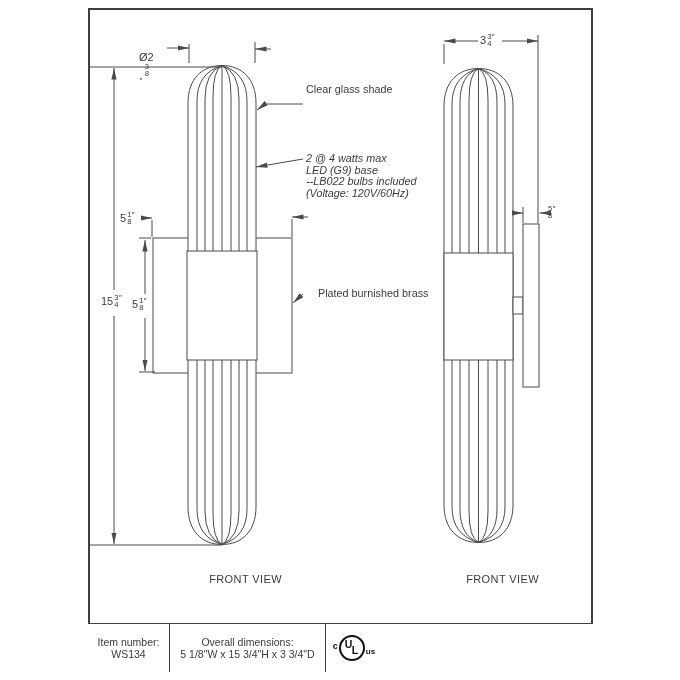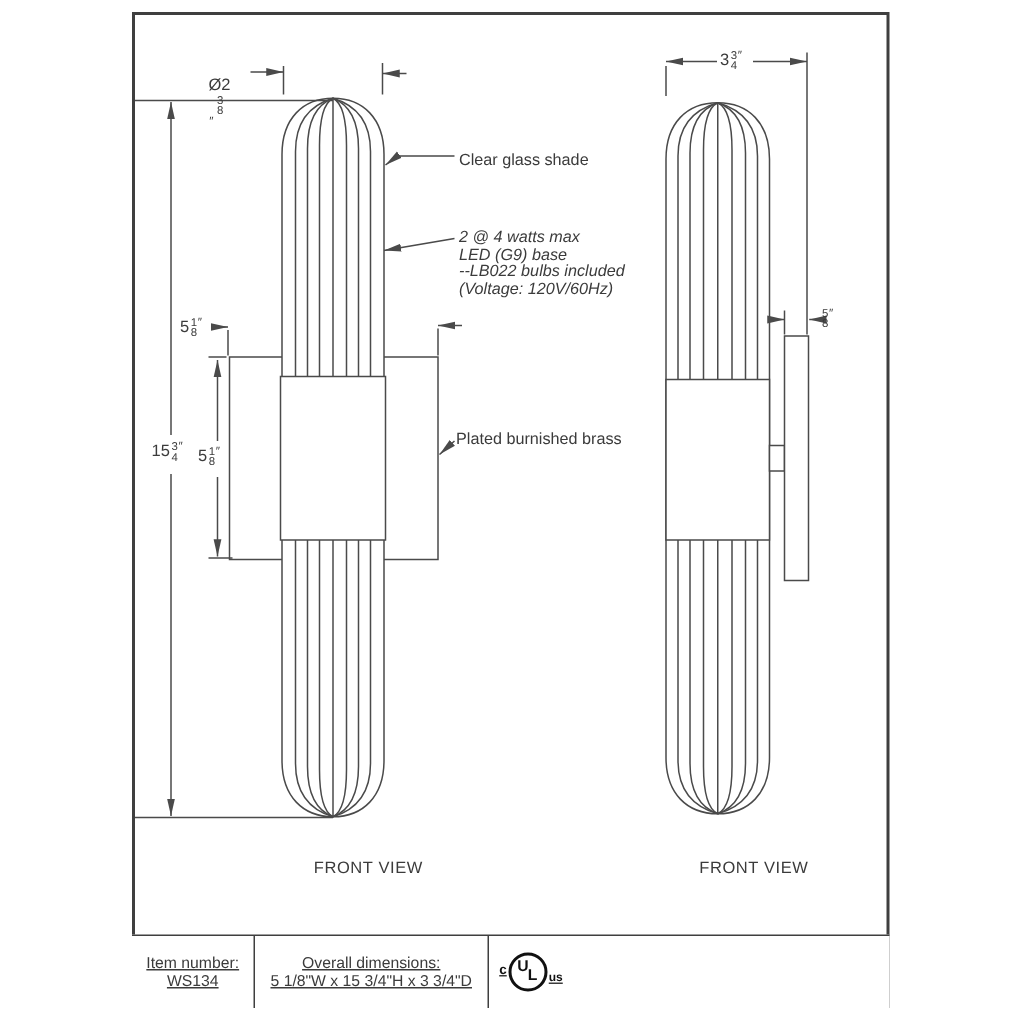--- a/index.html
+++ b/index.html
@@ -15,21 +15,21 @@
 
   .dim{position:absolute;display:inline-flex;align-items:center;white-space:nowrap;color:#3b3b3b;}
   .dim .whole{font-size:11px;line-height:11px;}
   .dim .frac{display:inline-flex;flex-direction:column;align-items:center;
              font-size:7.6px;line-height:7.2px;margin-left:1px;}
   .dim .unit{font-size:8px;line-height:8px;align-self:flex-start;margin-left:0.5px;}
 
   #footer{position:absolute;left:88px;top:623px;width:505px;height:49px;
           border-top:1.5px solid #3f3f3f;box-sizing:border-box;display:flex;z-index:3;background:#fff;}
   .cell{box-sizing:border-box;border-right:1.4px solid #3f3f3f;display:flex;flex-direction:column;
-        align-items:center;justify-content:center;font-size:10.5px;line-height:12.5px;color:#3b3b3b;text-decoration:underline;}
+        align-items:center;justify-content:center;font-size:10.5px;line-height:12.5px;color:#3b3b3b;}
   .cell:last-child{border-right:none;}
   .c1{width:82px;} .c2{width:95px;} .c3{width:156px;} .c4{width:56px;display:flex;flex-direction:row;} .c5{width:114px;}
 
   .ul-wrap{display:flex;flex-direction:row;align-items:center;justify-content:center;color:#111;}
   .ul-c{font-size:9px;font-weight:bold;margin-right:1px;margin-top:-4px;}
   .ul-circle{width:22px;height:22px;border:2px solid #111;border-radius:50%;position:relative;}
   .ul-u{position:absolute;left:4px;top:1px;font-size:10.5px;font-weight:bold;}
   .ul-l{position:absolute;left:11px;top:7px;font-size:10.5px;font-weight:bold;}
   .ul-us{font-size:8px;font-weight:bold;margin-left:1px;margin-top:8px;}
 
@@ -169,28 +169,28 @@
 
   <span class="dim" style="left:547px;top:205px;">
     <span class="whole"></span>
     <span class="frac">
         <span>5</span>
         <span>8</span>
       </span>
     <span class="unit">″</span>
   </span>
 
-  <div class="ann" style="left:306px;top:102px;">Clear glass shade</div>
+  <div class="ann" style="left:306px;top:84px;">Clear glass shade</div>
   <div class="ann" style="left:306px;top:153px;font-style:italic;">
     <div>2 @ 4 watts max</div>
     <div>LED (G9) base</div>
     <div>--LB022 bulbs included</div>
     <div>(Voltage: 120V/60Hz)</div>
   </div>
-  <div class="ann" style="left:304px;top:288px;text-align:right;">Plated burnished brass</div>
+  <div class="ann" style="left:318px;top:288px;text-align:right;">Plated burnished brass</div>
 
   <div class="viewlabel" style="left:162px;">FRONT VIEW</div>
   <div class="viewlabel" style="left:419px;">FRONT VIEW</div>
 
   <div id="footer">
     <div class="cell c1">
       <div>Item number:</div>
       <div>WS134</div>
     </div>
     <div class="cell c3">

